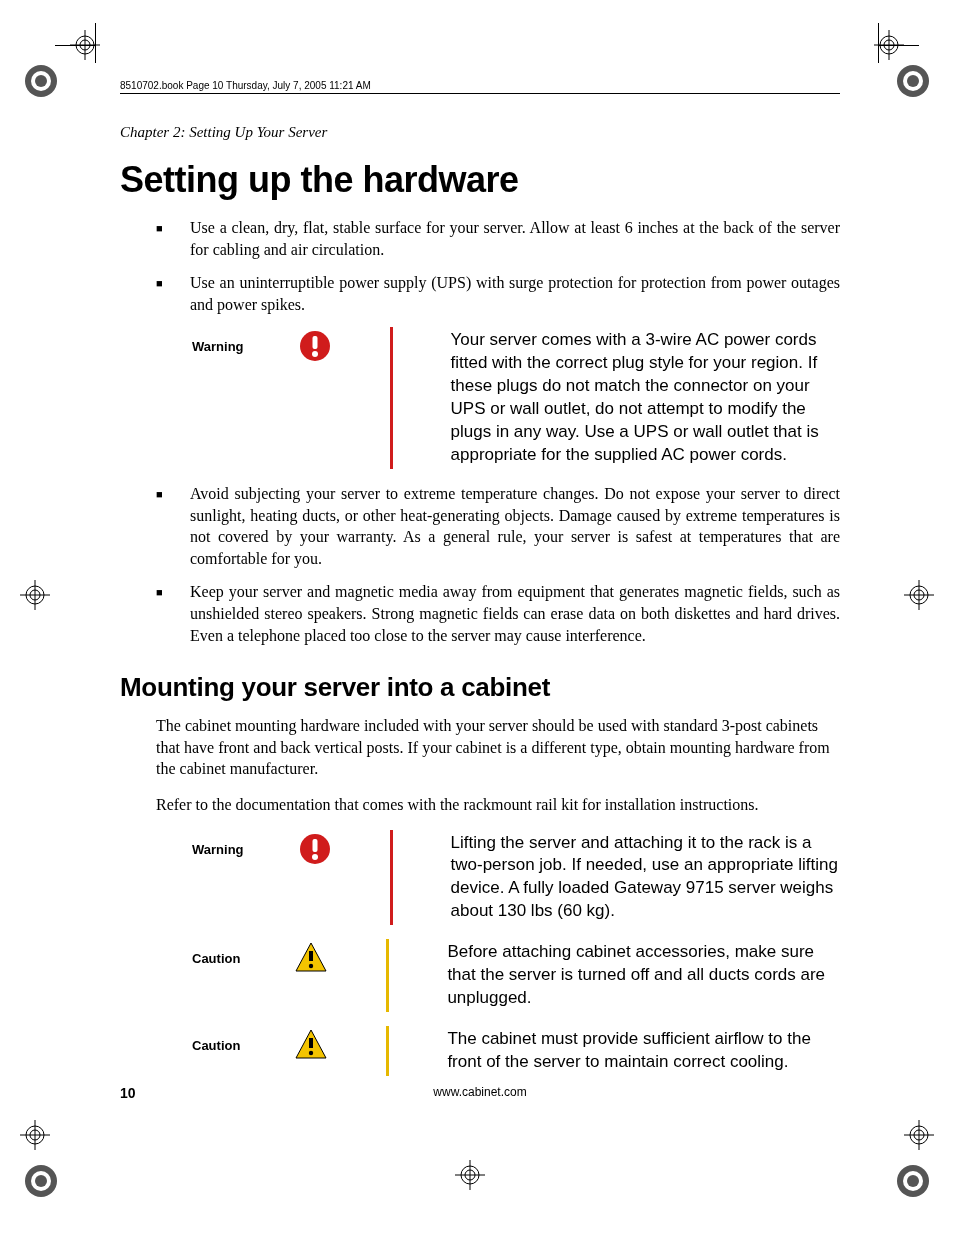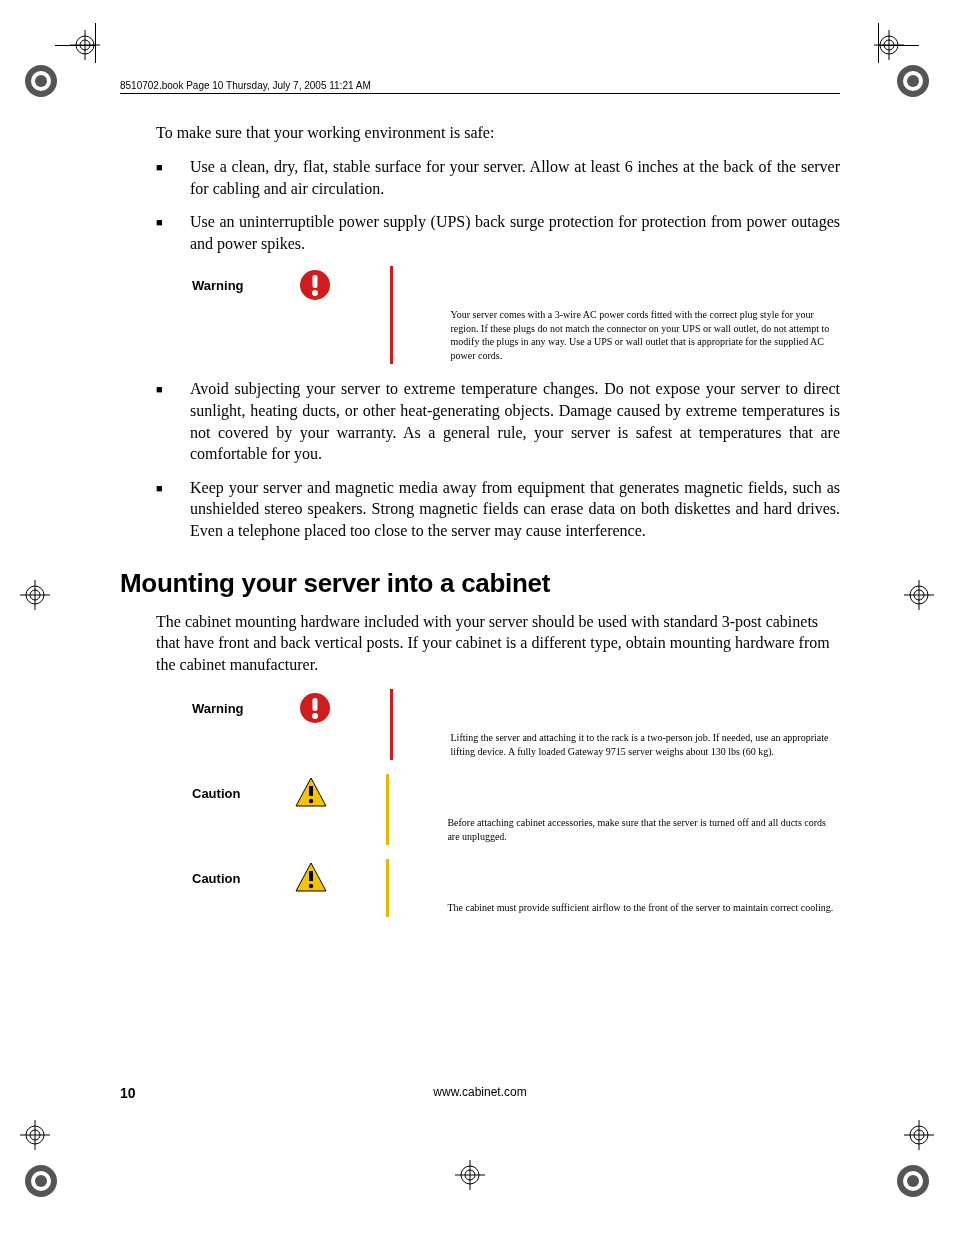--- a/index.html
+++ b/index.html
@@ -84,26 +84,25 @@
     padding-top: 2px;
   }
   .callout .bar {
     width: 3px;
     align-self: stretch;
     margin-right: 10px;
   }
   .bar-red { background: #d01c1c; }
   .bar-yellow { background: #e6b800; }
   .callout .text {
-    font-family: Liberation Serif, serif;
-    font-size: 10px;
+    font-family: Liberation Sans, sans-serif;
+    font-size: 17px;
     line-height: 1.35;
     flex: 1;
     padding: 2px 0;
-    margin-top: 40px;
   }
   h2.subheading {
     font-family: "Segoe UI", "Myriad Pro", Arial, sans-serif;
     font-weight: 700;
     font-size: 26px;
     margin: 26px 0 12px 0;
     letter-spacing: -0.3px;
   }
   p.body {
     font-size: 16px;
@@ -236,27 +235,28 @@
       <circle cx="21" cy="21" r="16" fill="#555"></circle>
       <circle cx="21" cy="21" r="10" fill="#fff"></circle>
       <circle cx="21" cy="21" r="6" fill="#555"></circle>
     </svg>
 </div>
 
 <div class="page">
 
   <div class="book-header">8510702.book  Page 10  Thursday, July 7, 2005  11:21 AM</div>
 
-
-
-  <p class="intro">To make sure that your working environment is safe:</p>
+  <div class="chapter-line">Chapter 2: Setting Up Your Server</div>
+
+  <h1 class="page-title">Setting up the hardware</h1>
+
 
   <ul class="bullets">
     <li>Use a clean, dry, flat, stable surface for your server. Allow at least 6 inches at the back of the server for cabling and air circulation.</li>
-    <li>Use an uninterruptible power supply (UPS) back surge protection for protection from power outages and power spikes.</li>
+    <li>Use an uninterruptible power supply (UPS) with surge protection for protection from power outages and power spikes.</li>
   </ul>
 
   <div class="callout">
     <span class="label">Warning</span>
     <span class="icon-wrap">
       <svg width="34" height="34">
           <circle cx="17" cy="17" r="15" fill="#d01c1c"></circle>
           <rect x="14.5" y="7" width="5" height="13" rx="2" fill="#fff"></rect>
           <circle cx="17" cy="25" r="3" fill="#fff"></circle>
         </svg>
@@ -266,20 +266,21 @@
   </div>
 
   <ul class="bullets">
     <li>Avoid subjecting your server to extreme temperature changes. Do not expose your server to direct sunlight, heating ducts, or other heat-generating objects. Damage caused by extreme temperatures is not covered by your warranty. As a general rule, your server is safest at temperatures that are comfortable for you.</li>
     <li>Keep your server and magnetic media away from equipment that generates magnetic fields, such as unshielded stereo speakers. Strong magnetic fields can erase data on both diskettes and hard drives. Even a telephone placed too close to the server may cause interference.</li>
   </ul>
 
   <h2 class="subheading">Mounting your server into a cabinet</h2>
 
   <p class="body">The cabinet mounting hardware included with your server should be used with standard 3-post cabinets that have front and back vertical posts. If your cabinet is a different type, obtain mounting hardware from the cabinet manufacturer.</p>
+  <p class="body">Refer to the documentation that comes with the rackmount rail kit for installation instructions.</p>
 
   <div class="callout">
     <span class="label">Warning</span>
     <span class="icon-wrap">
       <svg width="34" height="34">
           <circle cx="17" cy="17" r="15" fill="#d01c1c"></circle>
           <rect x="14.5" y="7" width="5" height="13" rx="2" fill="#fff"></rect>
           <circle cx="17" cy="25" r="3" fill="#fff"></circle>
         </svg>
     </span>

